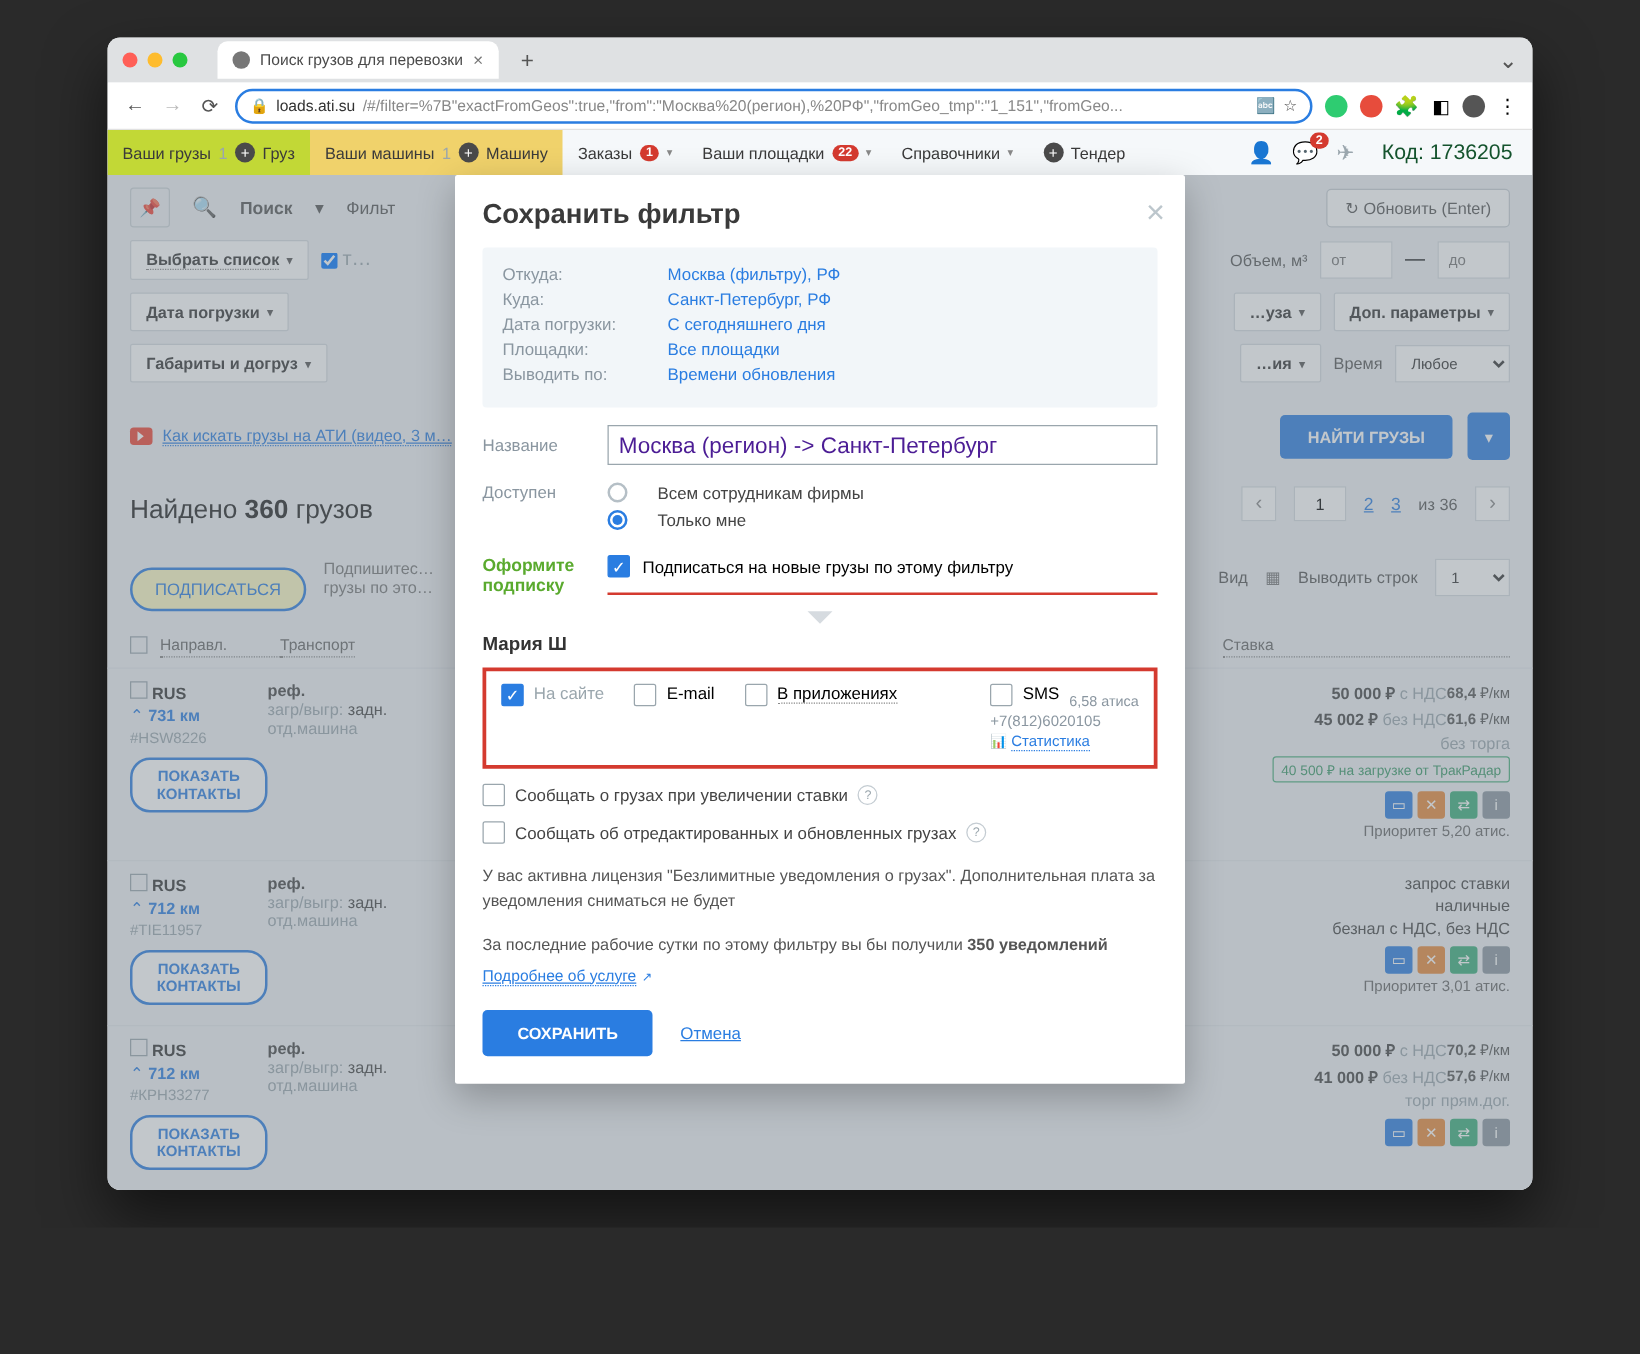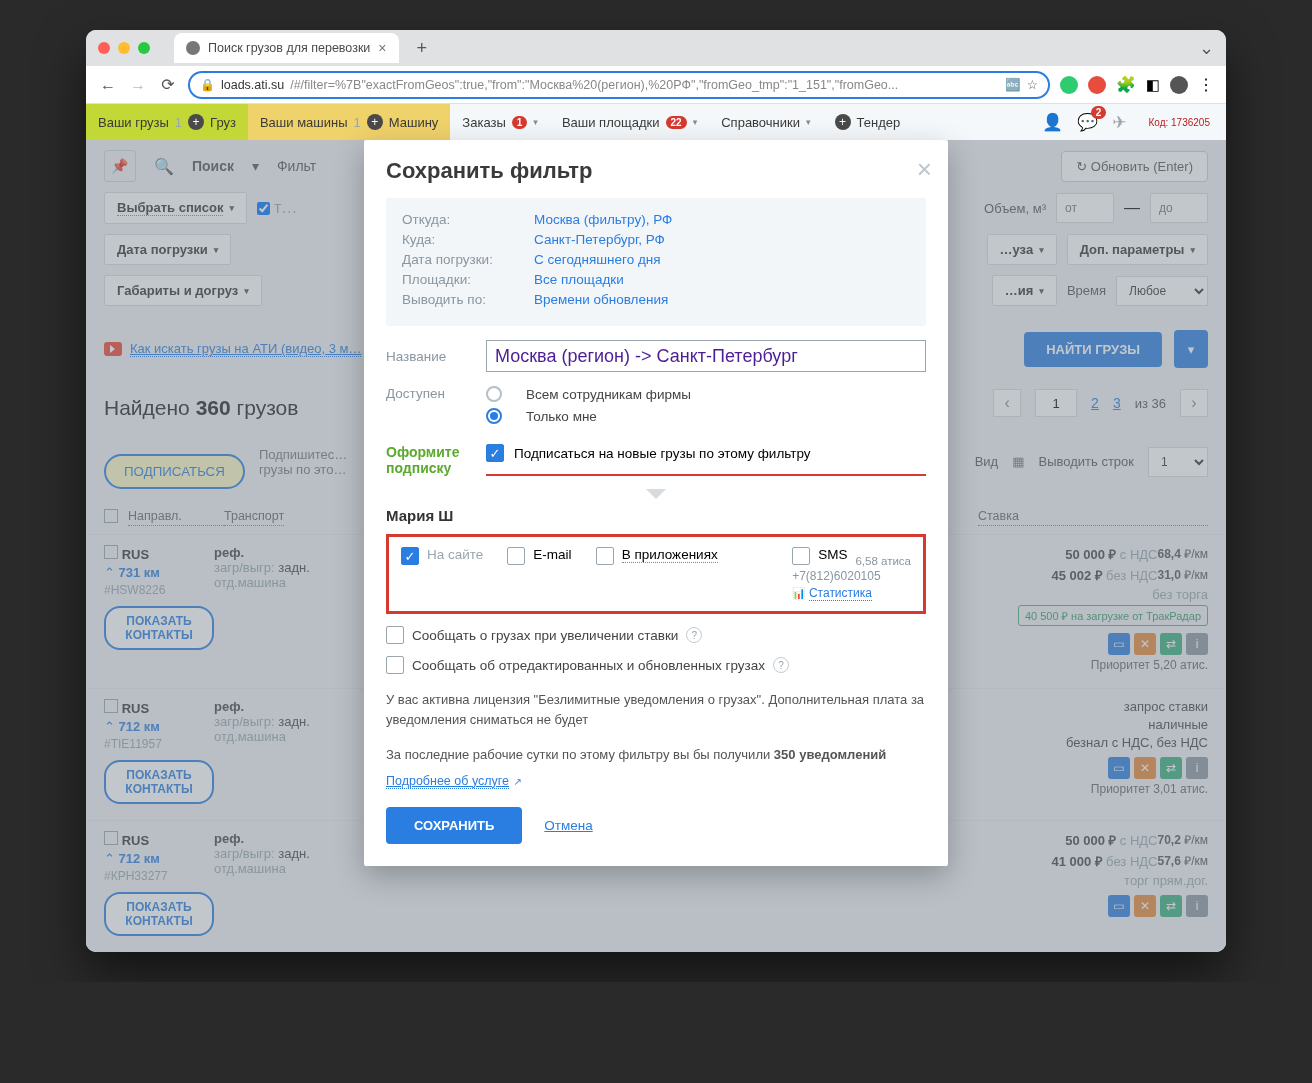--- a/index.html
+++ b/index.html
@@ -26,21 +26,21 @@
 .exticon { width: 18px; height: 18px; border-radius: 50%; }
 
 
 .appbar { height: 36px; background: #f5f8fa; display: flex; align-items: center; font-size: 13px; color: #3a3a3a; }
 .appbar .seg { padding: 0 12px; height: 100%; display: flex; align-items: center; gap: 6px; }
 .appbar .seg.g1 { background: #c2d836; }
 .appbar .seg.g2 { background: #f0d26b; }
 .appbar .plus1 { width: 16px; height: 16px; background: #4a4a4a; color: #fff; border-radius: 50%; display: inline-flex; align-items: center; justify-content: center; font-size: 12px;}
 .appbar .badge { background: #d43a2f; color: #fff; border-radius: 9px; font-size: 10px; padding: 1px 5px; font-weight: 600;}
 .appbar .ic1 { color: #9aa6ad; font-size: 17px; }
-.appbar .code { color: #b91c1c; font-size: 10px; margin-left: 8px; margin-right: 12px;}
+.appbar .code { color: #14532d; font-size: 17px; margin-left: 8px; margin-right: 12px;}
 
 
 .page { position: relative; background: #eef1f5; min-height: 760px; }
 .overlay { position: absolute; inset: 0; background: rgba(120,130,140,.45); }
 
 .toolbar1 { height: 52px; display: flex; align-items: center; padding: 0 18px; gap: 18px; color: #555; font-size: 14px;}
 .toolbar1 .pin { width: 32px; height: 32px; border: 1px solid #ccd3d8; border-radius: 3px; display: flex; align-items: center; justify-content: center;}
 .toolbar1 .upd { margin-left: auto; border: 1px solid #c8ced4; border-radius: 4px; padding: 7px 14px; background: #fff; font-size: 13px; color: #555;}
 
 .filters { padding: 0 18px 14px; }
@@ -309,21 +309,21 @@
         <span class="hash">#HSW8226</span>
         <button class="btncontact">ПОКАЗАТЬ КОНТАКТЫ</button>
       </div>
       <div class="c2">
         <div class="ref">реф.</div>
         <div><span class="gray">загр/выгр:</span> <span>задн.</span></div>
         <div class="gray">отд.машина</div>
       </div>
       <div class="c3">
         <div><span class="price">50 000</span> <span class="rub"></span> <span class="gray">с НДС</span> <span class="perkm" style="float:right;"><b>68,4</b> ₽/км</span></div>
-        <div><span class="price">45 002</span> <span class="rub"></span> <span class="gray">без НДС</span> <span class="perkm" style="float:right;"><b>31,0</b> ₽/км</span></div>
+        <div><span class="price">45 002</span> <span class="rub"></span> <span class="gray">без НДС</span> <span class="perkm" style="float:right;"><b>61,6</b> ₽/км</span></div>
         <div class="gray">без торга</div>
         <span class="greenpill">40 500 ₽ на загрузке от ТракРадар</span>
         <div class="icons">
           <span class="sq b1">▭</span>
           <span class="sq o1">✕</span>
           <span class="sq g1b">⇄</span>
           <span class="sq gr1">i</span>
         </div>
         <div class="prio">Приоритет 5,20 атис.</div>
       </div>

